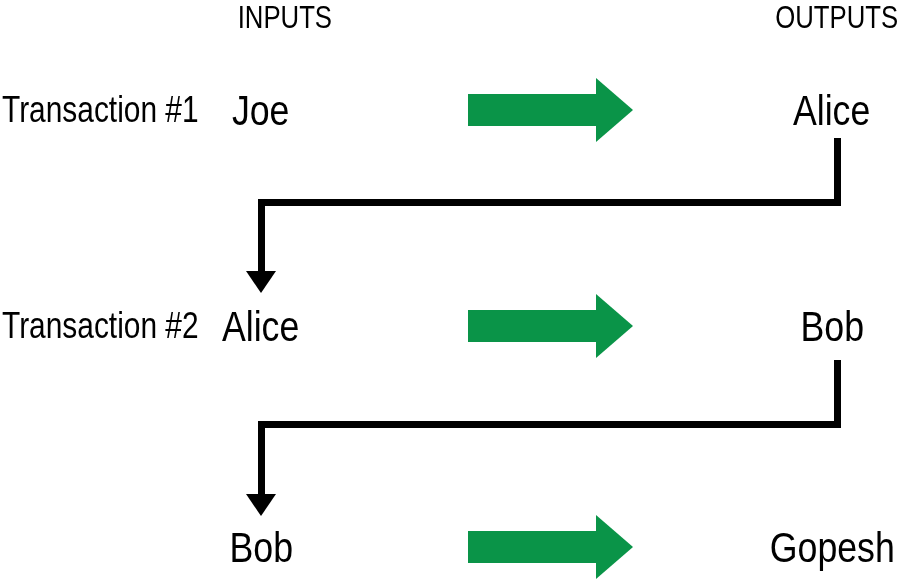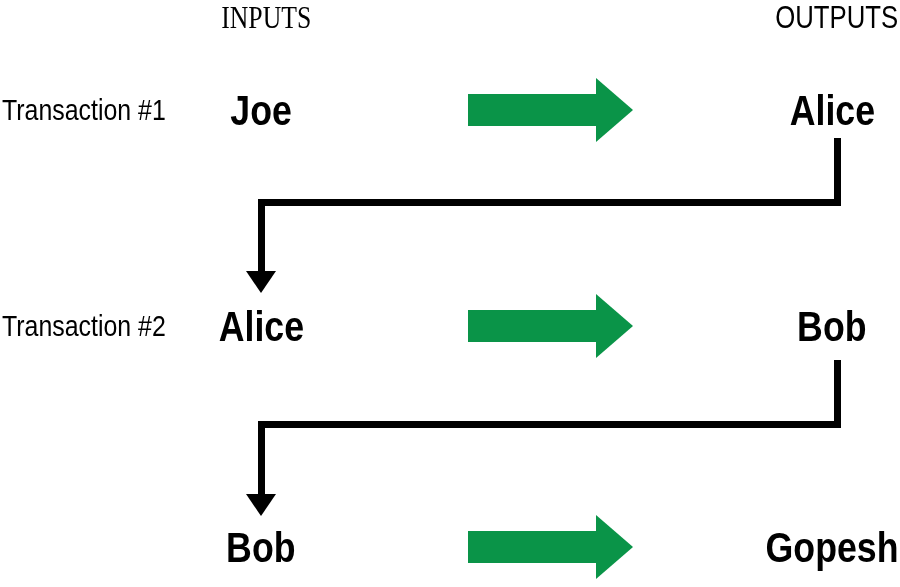--- a/index.html
+++ b/index.html
@@ -21,38 +21,38 @@
     overflow: hidden;
   }
 
   
   .cond-l { display: inline-block; transform: scaleX(0.83); transform-origin: 0 50%; white-space: nowrap; }
   .cond-c { display: inline-block; transform: scaleX(0.83); transform-origin: 50% 50%; white-space: nowrap; }
   .cond-r { display: inline-block; transform: scaleX(0.83); transform-origin: 100% 50%; white-space: nowrap; }
 
   
   .hdr { position: absolute; top: 2px; font-size: 31px; font-weight: 400; line-height: 1.0; }
-  .hdr-inputs  { left: 181px; width: 170px; text-align: center; font-family: Liberation Serif, serif; }
+  .hdr-inputs  { left: 200px; width: 170px; text-align: center; }
   .hdr-outputs { right: 2px; text-align: left; }
 
   
   .row { position: absolute; left: 0; width: 900px; height: 70px; }
   .r1 { top: 75px; }
   .r2 { top: 291px; padding-left: 36px; }
   .r3 { top: 512px; }
 
   .tx-label {
     position: absolute; left: 2px; top: 50%;
     transform: translateY(-50%);
-    font-size: 30px; font-weight: 400; line-height: 1.0; text-align: right;
+    font-size: 36px; font-weight: 400; line-height: 1.0; text-align: right;
   }
   .name {
     position: absolute; top: 50%;
     transform: translateY(-50%);
-    font-size: 43px; font-weight: 700; line-height: 1.0;
+    font-size: 43px; font-weight: 400; line-height: 1.0;
   }
   .input-name  { left: 176px; width: 170px; text-align: center; }
   .output-name { left: 749px; width: 166px; text-align: center; }
 
   
   .flow-arrow {
     position: absolute; left: 468px; top: 50%;
     transform: translateY(-50%);
     width: 165px; height: 64px;
   }

